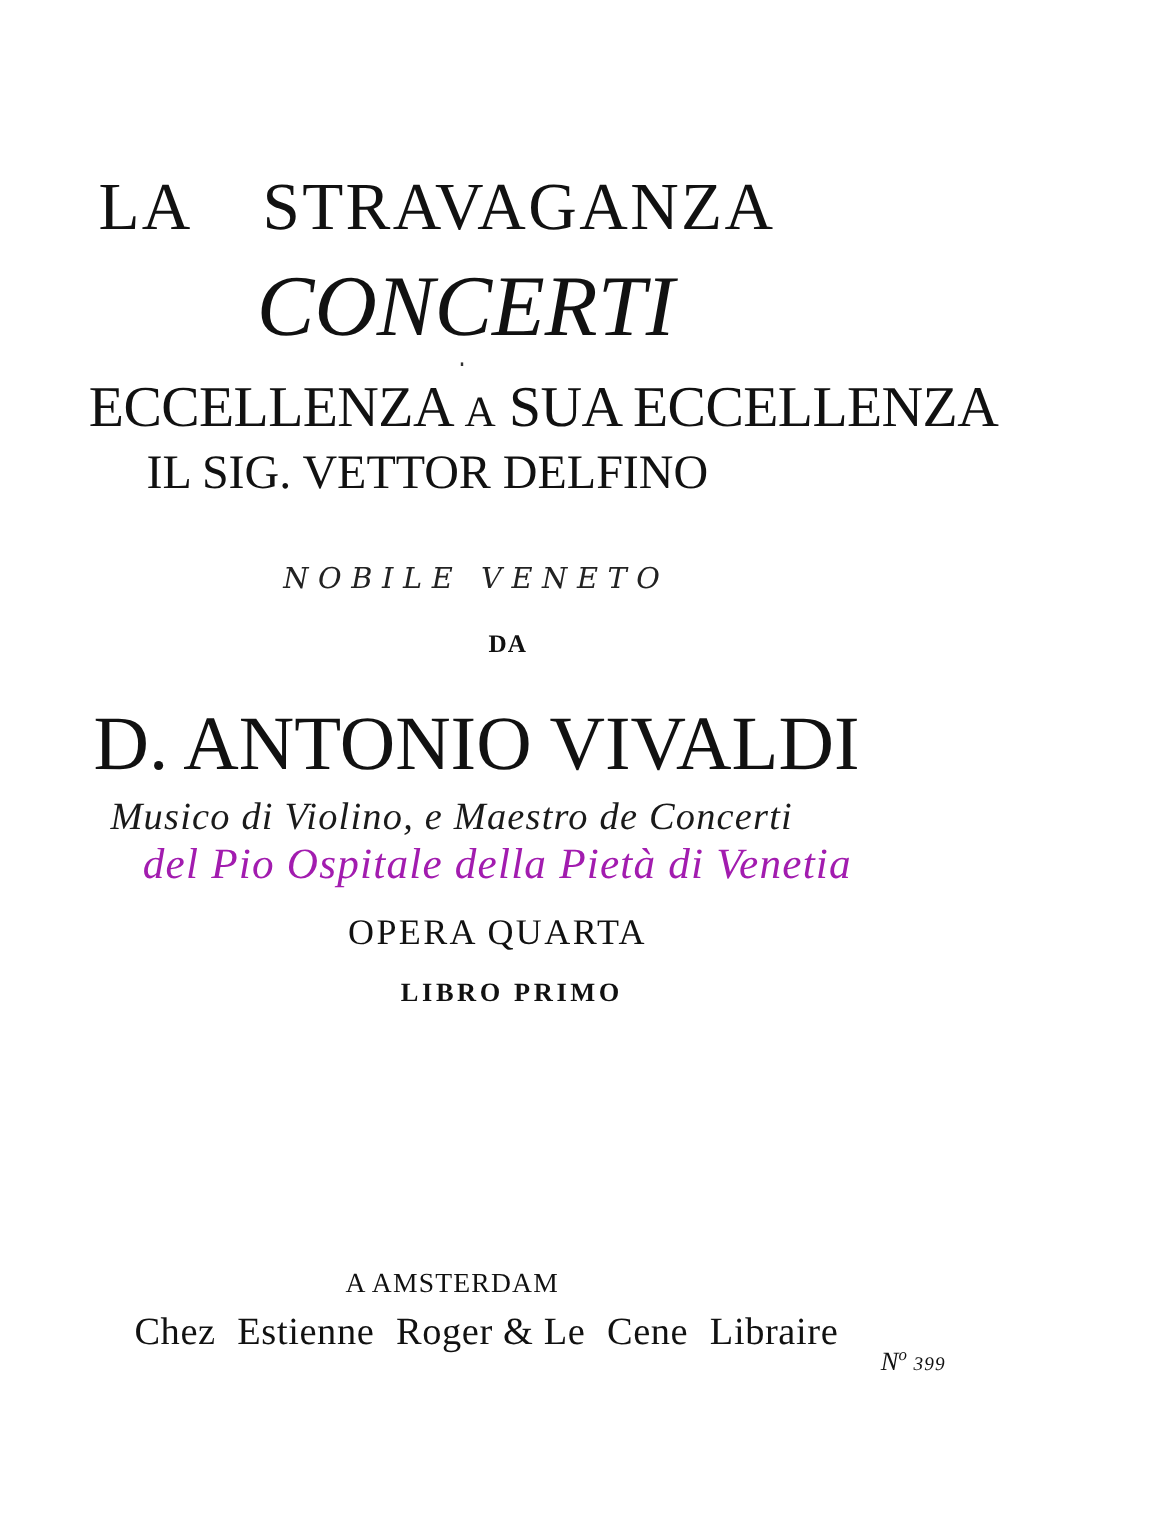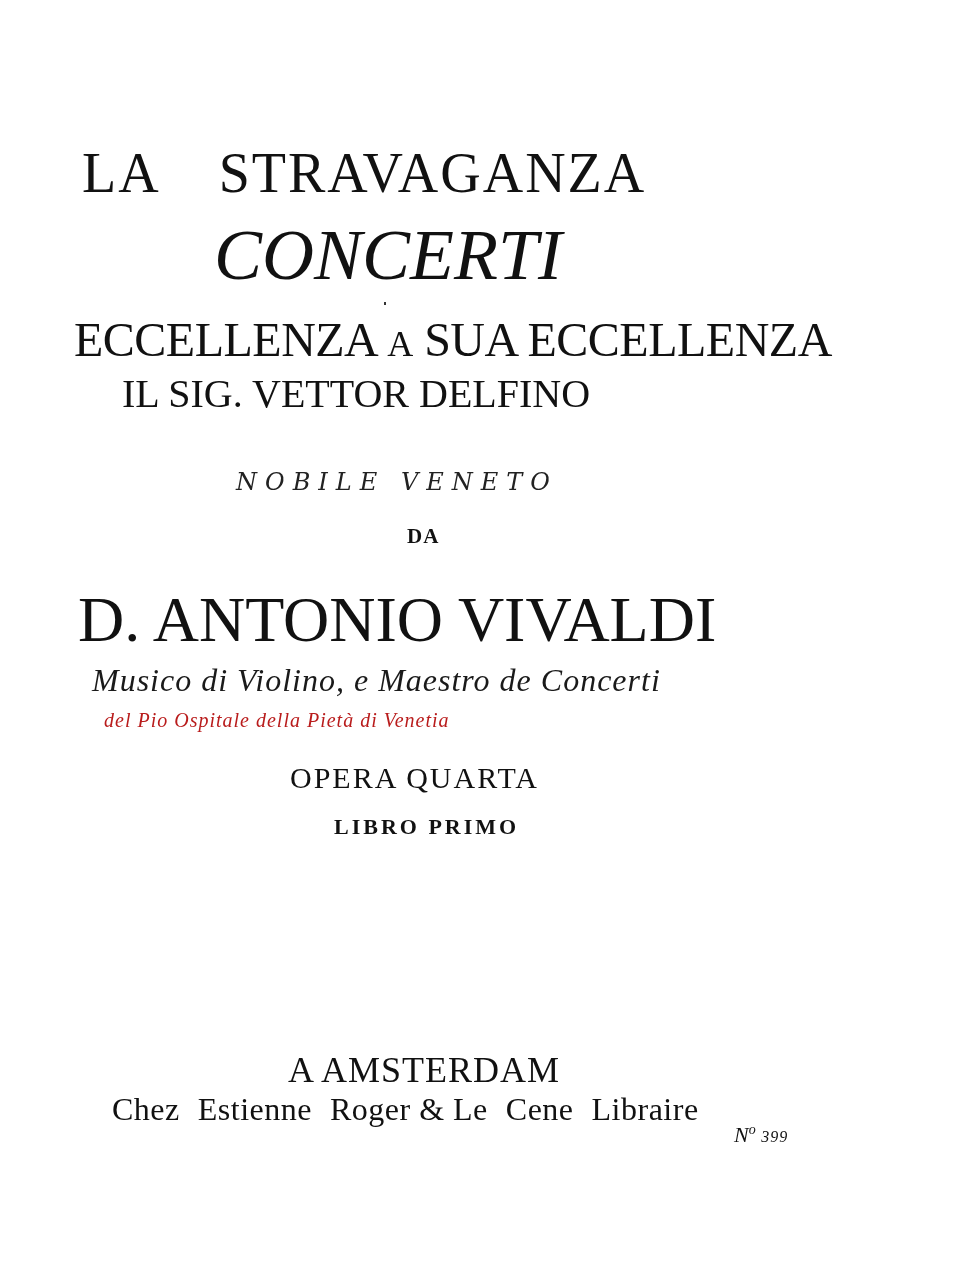--- a/index.html
+++ b/index.html
@@ -12,24 +12,24 @@
     .title-1 { left: 82px; top: 128px; font-size: 56px; line-height: 90px; letter-spacing: 2px; }
     .title-1 .gap { display: inline-block; width: 58px; }
     .title-2 { left: 214px; top: 208px; font-size: 72px; line-height: 94px; letter-spacing: 0px; font-style: italic; }
     .dedic-1 { left: 74px; top: 312px; font-size: 48px; line-height: 56px; letter-spacing: -0.5px; }
     .dedic-1 .small-a { font-size: 36px; }
     .dedic-2 { left: 122px; top: 364px; font-size: 40px; line-height: 60px; letter-spacing: 0px; }
     .nobile { left: 212px; top: 462px; font-size: 24px; line-height: 40px; font-style: italic; letter-spacing: 8px; font-family: "DejaVu Serif", serif; font-weight: 300; color: #222; margin-left: 24px; }
     .da { left: 407px; top: 523px; font-size: 21px; line-height: 26px; font-weight: bold; letter-spacing: 1px; }
     .author { left: 78px; top: 582px; font-size: 64px; line-height: 76px; letter-spacing: 0px; }
     .script-1 { left: 92px; top: 660px; font-size: 32px; line-height: 40px; font-style: italic; letter-spacing: 1px; color: #1a1a1a; text-align: right; }
-    .script-2 { left: 104px; top: 700px; font-size: 20px; line-height: 40px; font-style: italic; letter-spacing: 1px; color: #b91c1c; }
+    .script-2 { left: 119px; top: 700px; font-size: 36px; line-height: 40px; font-style: italic; letter-spacing: 1px; color: #a21caf; }
     .opera { left: 290px; top: 762px; font-size: 30px; line-height: 32px; letter-spacing: 2px; }
     .libro { left: 334px; top: 816px; font-size: 22px; line-height: 22px; font-weight: bold; letter-spacing: 3px; }
-    .amsterdam { left: 288px; top: 1052px; font-size: 36px; line-height: 36px; letter-spacing: 1px; }
+    .amsterdam { left: 288px; top: 1052px; font-size: 23px; line-height: 36px; letter-spacing: 1px; }
     .publisher { left: 112px; top: 1092px; font-size: 32px; line-height: 34px; letter-spacing: 0.5px; text-decoration: underline; }
     .publisher .w { display: inline-block; margin-right: 18px; }
     .plate { left: 734px; top: 1117px; font-size: 22px; line-height: 26px; font-style: italic; }
     .plate sup { font-size: 14px; }
     .plate .num { font-size: 16px; letter-spacing: 1px; }
     .speck { position: absolute; width: 2px; height: 3px; background: #333; }
   </style>
 </head>
 <body>
 

